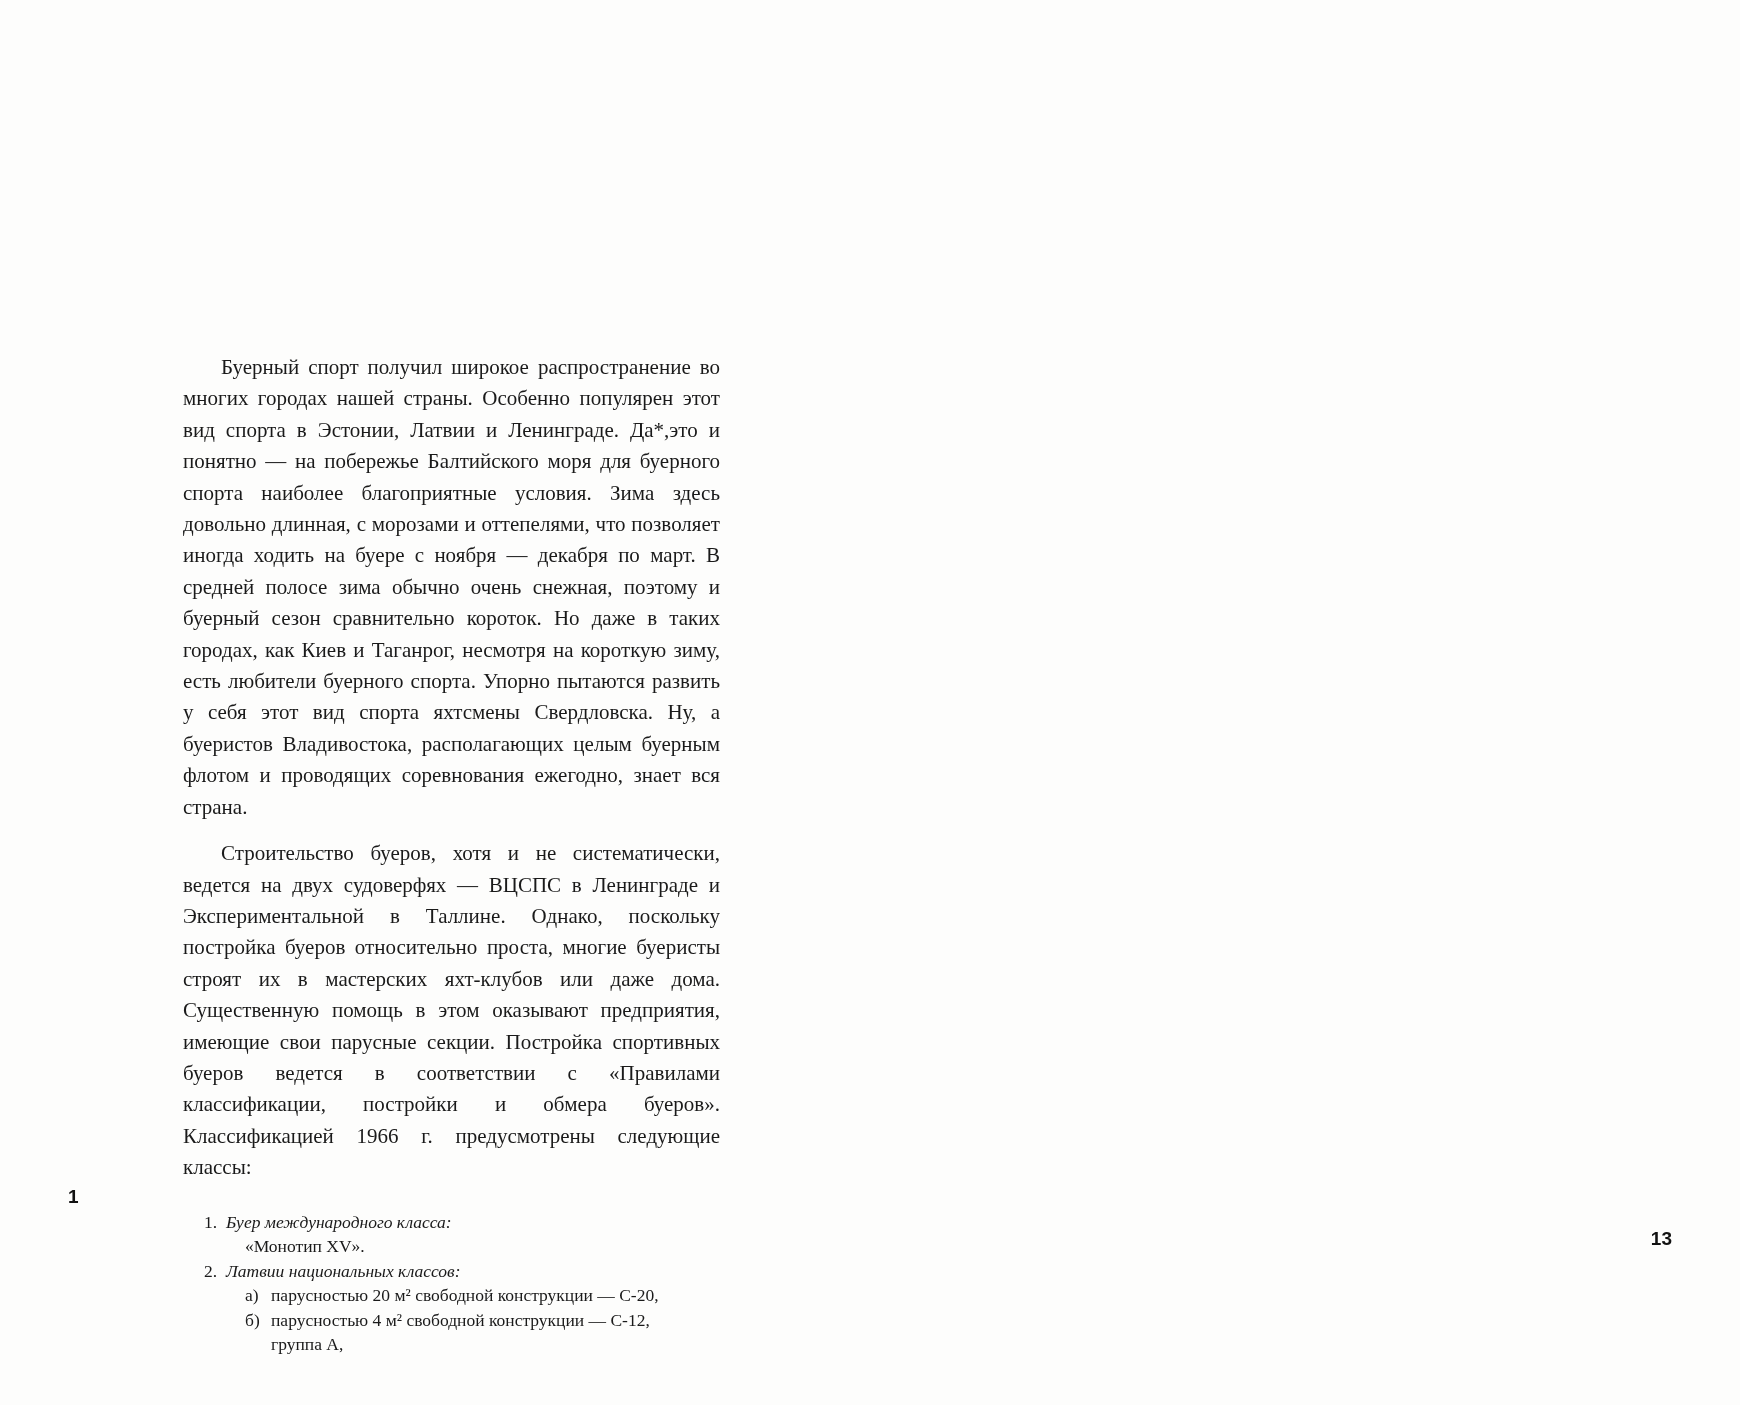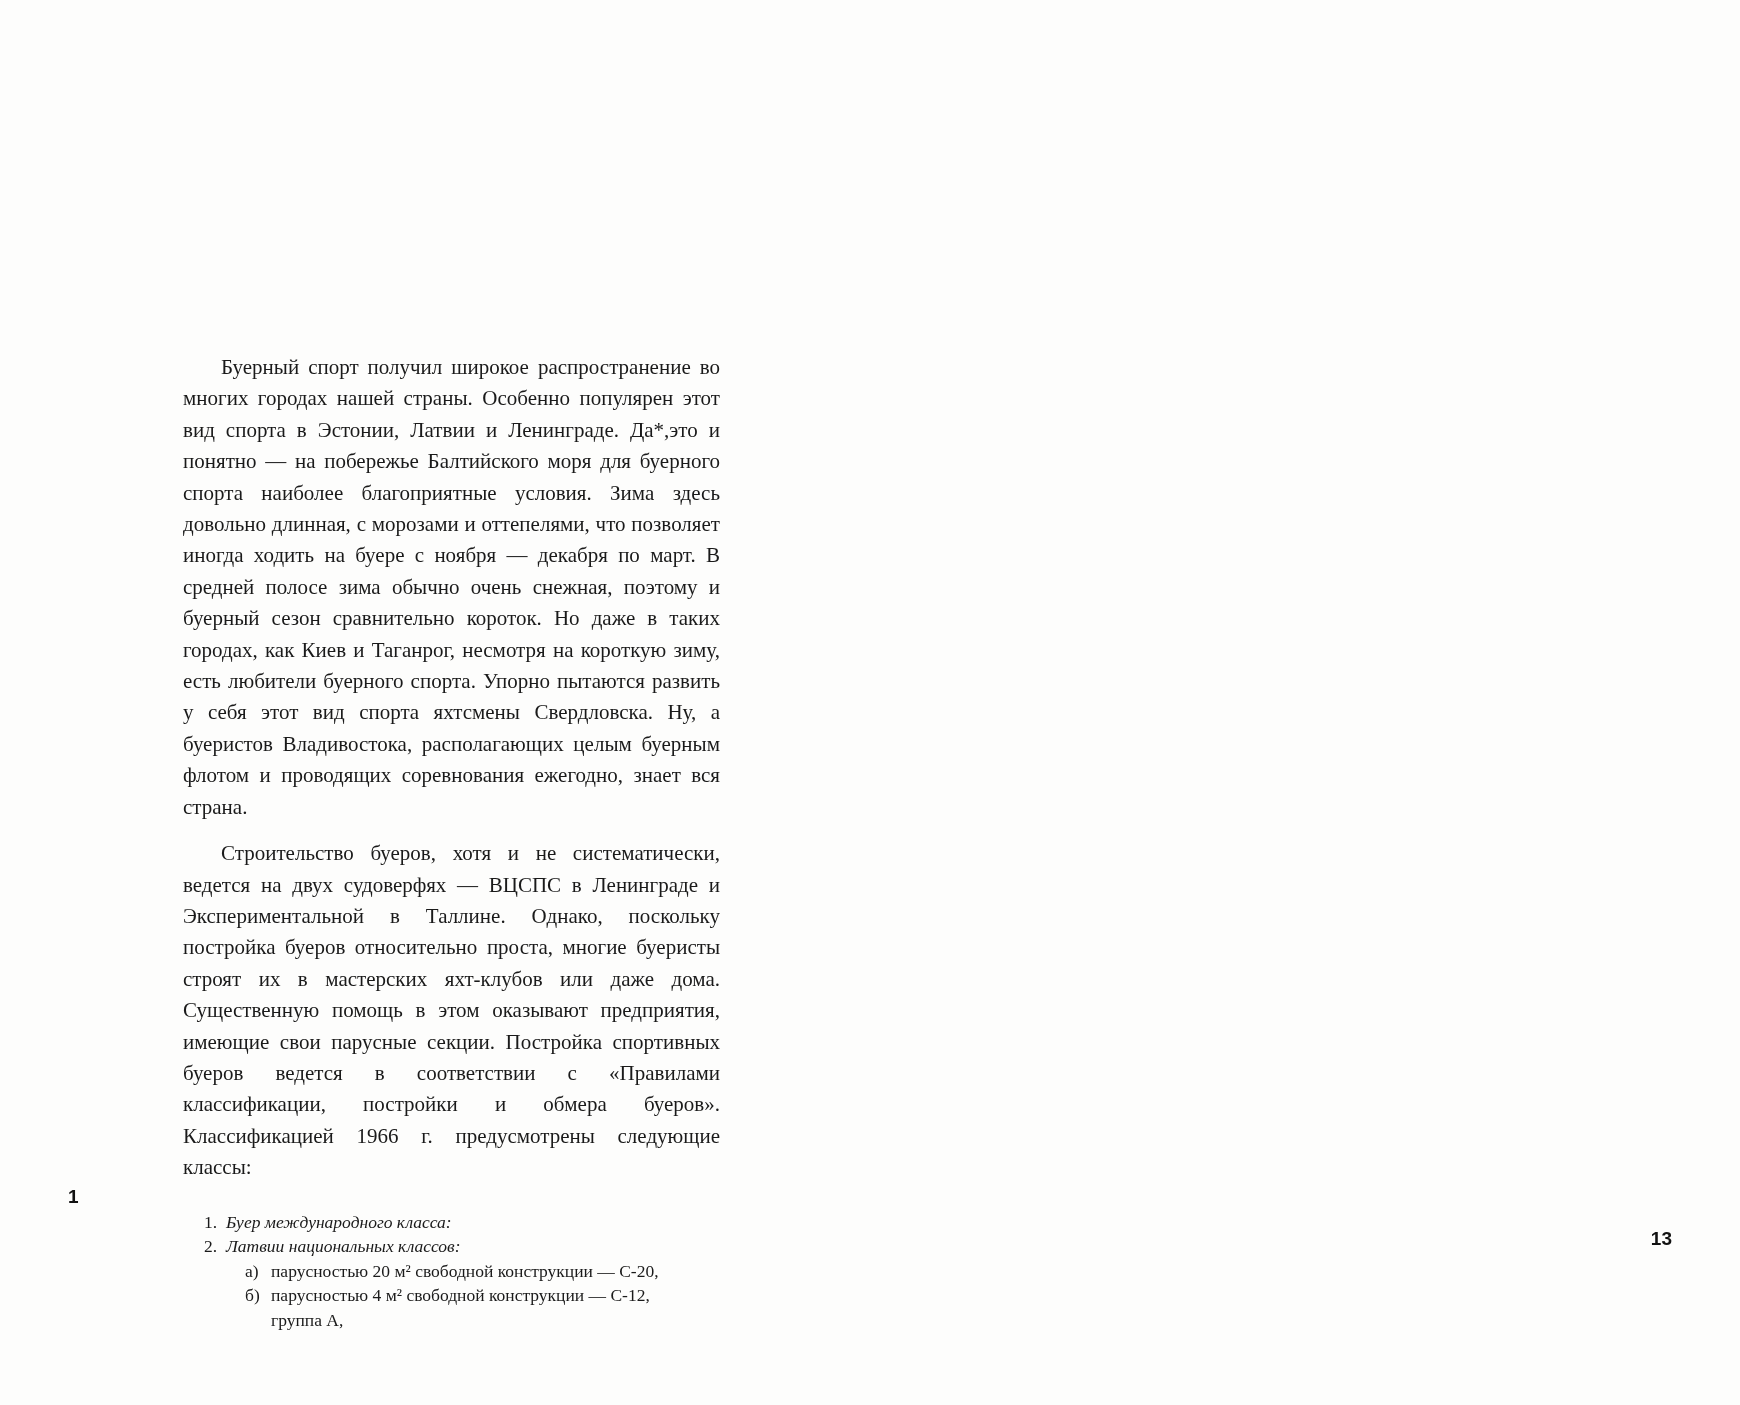--- a/index.html
+++ b/index.html
@@ -117,20 +117,23 @@
       <div class="gap"></div>
 
       <p class="body">Строительство буеров, хотя и не систематически, ведется на двух судоверфях — ВЦСПС в Ленинграде и Экспериментальной в Таллине. Однако, поскольку постройка буеров относительно проста, многие буеристы строят их в мастерских яхт-клубов или даже дома. Существенную помощь в этом оказывают предприятия, имеющие свои парусные секции. Постройка спортивных буеров ведется в соответствии с «Правилами классификации, постройки и обмера буеров». Классификацией 1966 г. предусмотрены следующие классы:</p>
 
       <div class="class-list">
 
         <div class="cl-row">
           <span class="cl-num">1.</span>
           <span class="cl-txt">Буер международного класса:</span>
         </div>
+        <div class="cl-sub">
+          <span>«Монотип XV».</span>
+        </div>
 
         <div class="cl-row">
           <span class="cl-num">2.</span>
           <span class="cl-txt">Латвии национальных классов:</span>
         </div>
 
         <div class="cl-sub">
           <div class="cl-sub-row">
             <span class="cl-letter">а)</span>
             <span class="cl-sub-txt">парусностью 20 м² свободной конструкции — С-20,</span>

